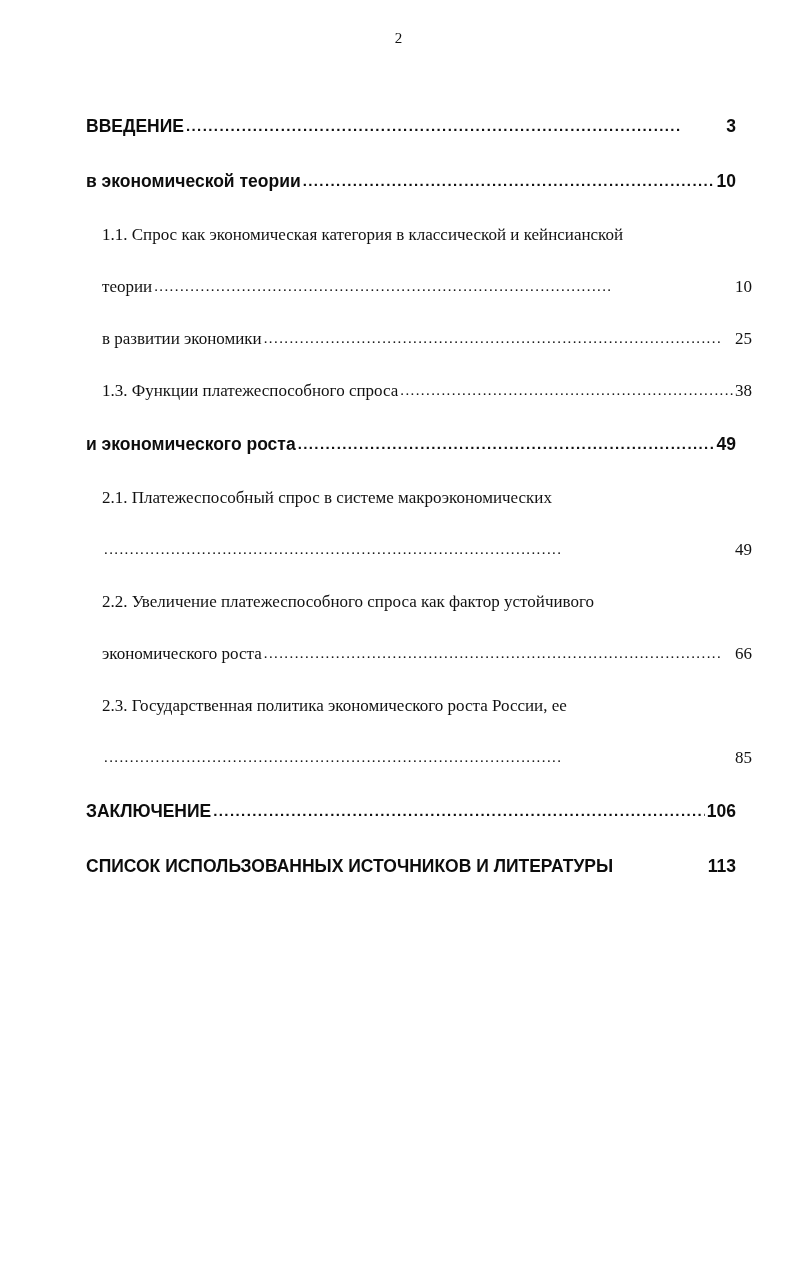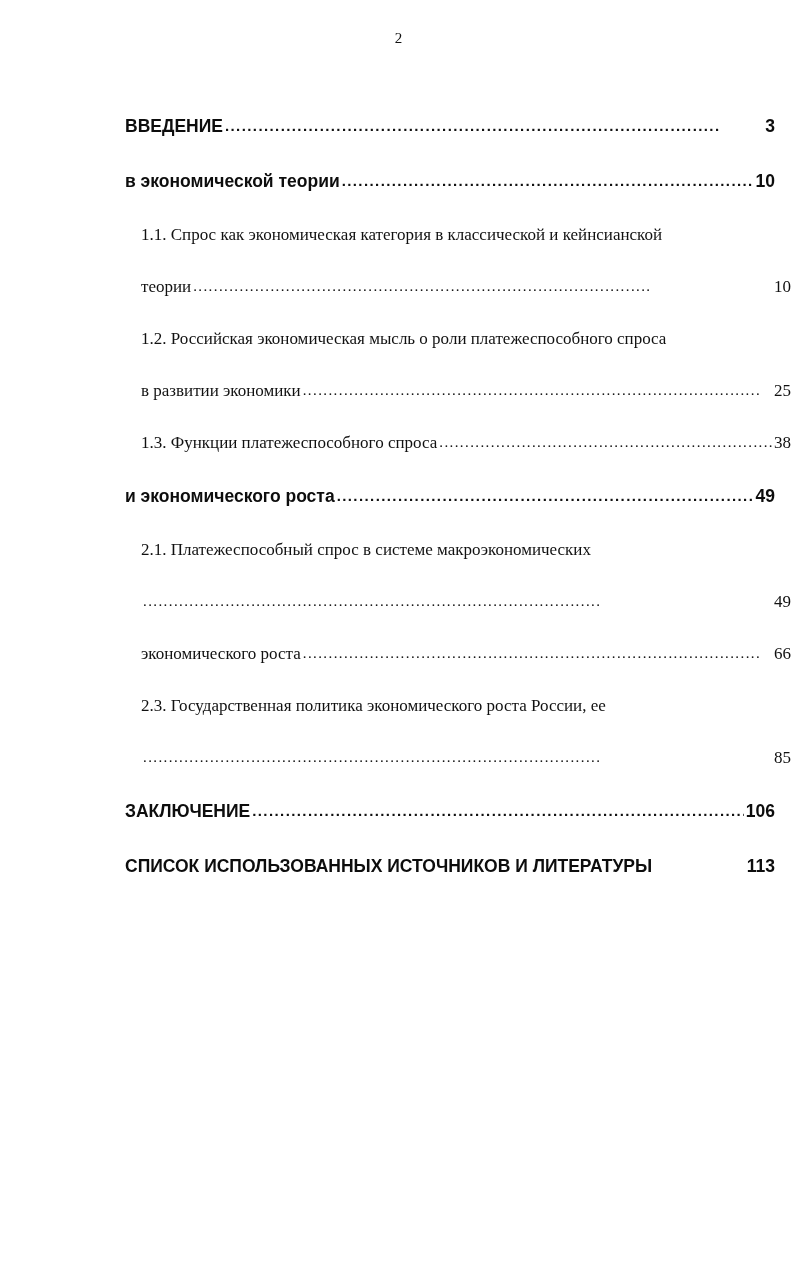--- a/index.html
+++ b/index.html
@@ -30,21 +30,20 @@
     text-align: center;
     font-size: 15px;
     font-family: "Liberation Serif", serif;
     color: #111;
   }
   .toc {
     position: absolute;
     top: 100px;
     left: 86px;
     width: 650px;
-    margin-left: 39px;
   }
   .toc-entry {
     display: flex;
     align-items: baseline;
     width: 100%;
     margin-bottom: 2px;
   }
   .toc-entry .txt {
     white-space: pre;
     flex: 0 0 auto;
@@ -123,25 +122,20 @@
       <div class="toc-entry lvl-sub">
         <span class="txt">1.1. Спрос как экономическая категория в классической и кейнсианской</span>
         <span class="dots" style="visibility: hidden;"></span>
         <span class="pg"></span>
       </div>
       <div class="toc-entry lvl-sub cont-sub">
         <span class="txt">теории</span>
         <span class="dots">.........................................................................................</span>
         <span class="pg">10</span>
       </div>
-      <div class="toc-entry lvl-sub">
-        <span class="txt">1.2. Российская экономическая мысль о роли платежеспособного спроса</span>
-        <span class="dots" style="visibility: hidden;"></span>
-        <span class="pg"></span>
-      </div>
       <div class="toc-entry lvl-sub cont-sub">
         <span class="txt">в развитии экономики</span>
         <span class="dots">.........................................................................................</span>
         <span class="pg">25</span>
       </div>
       <div class="toc-entry lvl-sub">
         <span class="txt">1.3. Функции платежеспособного спроса</span>
         <span class="dots">.........................................................................................</span>
         <span class="pg">38</span>
       </div>
@@ -151,20 +145,25 @@
         <span class="pg">49</span>
       </div>
       <div class="toc-entry lvl-sub">
         <span class="txt">2.1. Платежеспособный спрос в системе макроэкономических</span>
         <span class="dots" style="visibility: hidden;"></span>
         <span class="pg"></span>
       </div>
       <div class="toc-entry lvl-sub cont-sub">
         <span class="dots">.........................................................................................</span>
         <span class="pg">49</span>
+      </div>
+      <div class="toc-entry lvl-sub">
+        <span class="txt">2.2. Увеличение платежеспособного спроса как фактор устойчивого</span>
+        <span class="dots" style="visibility: hidden;"></span>
+        <span class="pg"></span>
       </div>
       <div class="toc-entry lvl-sub cont-sub">
         <span class="txt">экономического роста</span>
         <span class="dots">.........................................................................................</span>
         <span class="pg">66</span>
       </div>
       <div class="toc-entry lvl-sub">
         <span class="txt">2.3. Государственная политика экономического роста России, ее</span>
         <span class="dots" style="visibility: hidden;"></span>
         <span class="pg"></span>

